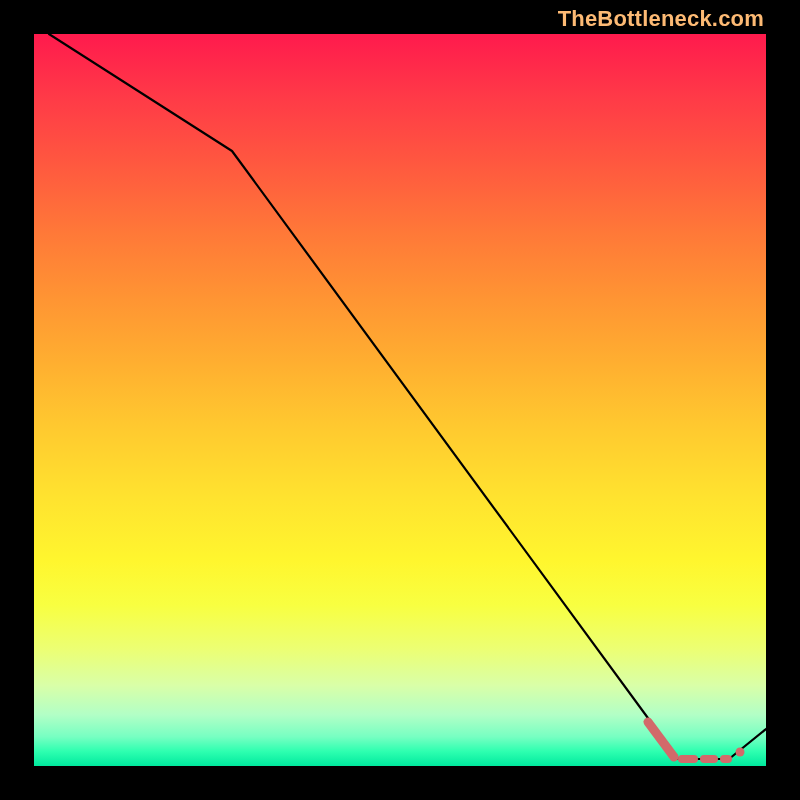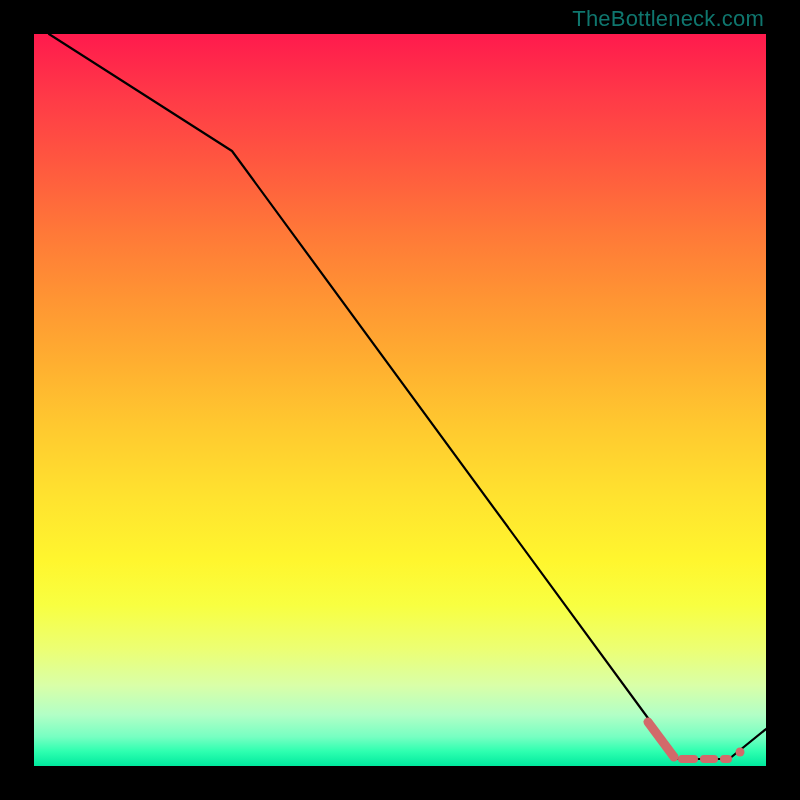--- a/index.html
+++ b/index.html
@@ -64,24 +64,24 @@
     position: absolute;
     left: 0;
     top: 0;
     width: 732px;
     height: 732px;
   }
   .watermark {
     position: absolute;
     top: 6px;
     right: 36px;
-    color: #0f766e;
+    color: #fdba74;
     font-size: 22px;
     letter-spacing: 0.2px;
-    font-weight: 400;
+    font-weight: 700;
   }
 </style>
 </head>
 <body>
 
 <div class="frame">
 
   <div class="plot-area">
     <div class="gradient"></div>
 

